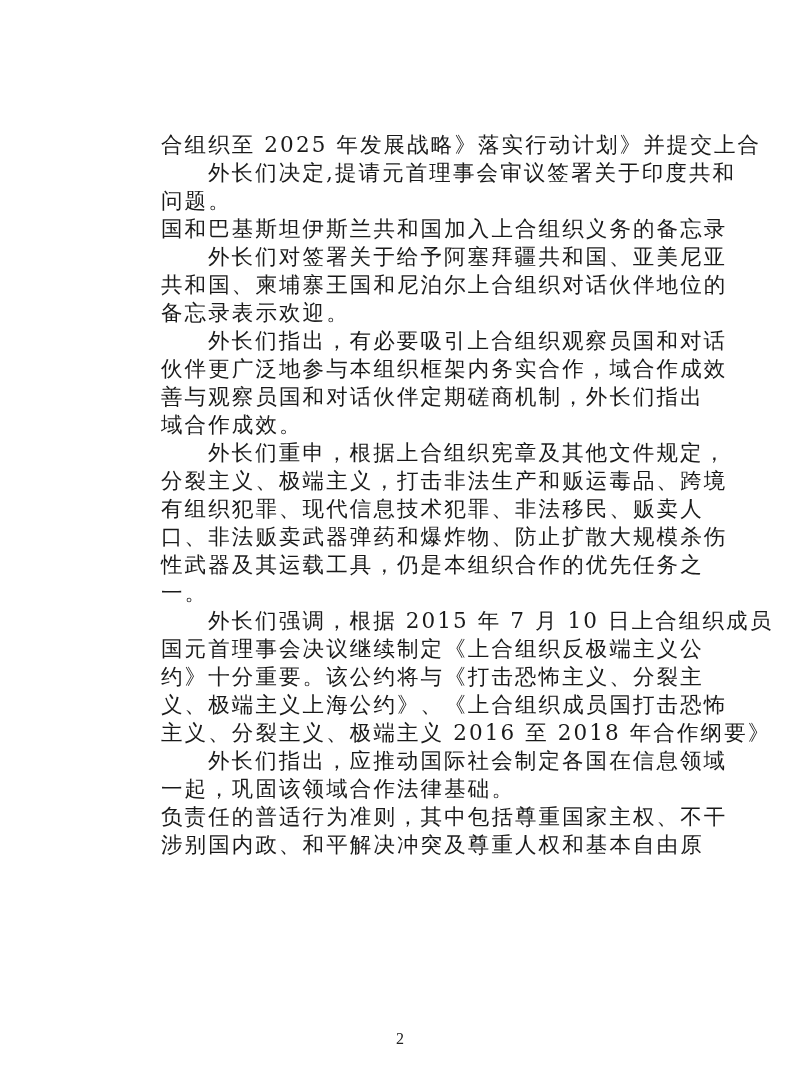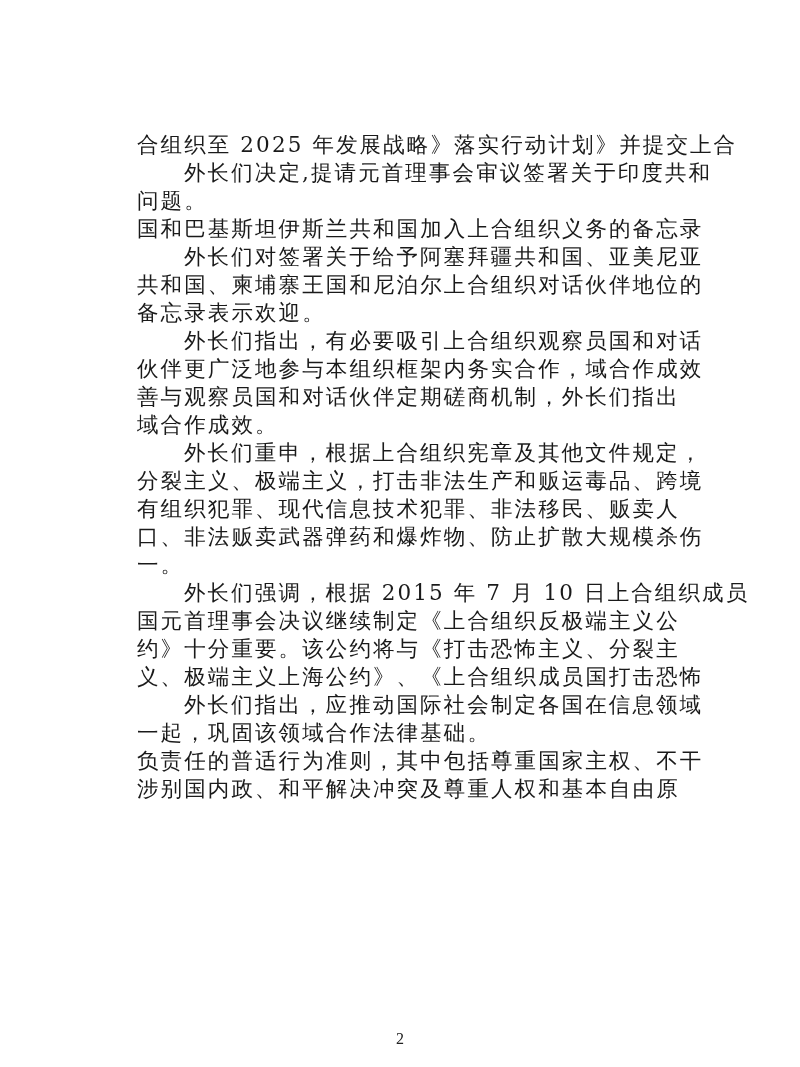--- a/index.html
+++ b/index.html
@@ -26,20 +26,21 @@
     left: 137px;
     top: 131px;
     width: 530px;
   }
   .line {
     height: 28px;
     line-height: 28px;
     font-size: 21.5px;
     letter-spacing: 2.1px;
     white-space: nowrap;
+    margin-left: 24px;
   }
   .line.indent {
     padding-left: 47px;
   }
   .page-number {
     position: absolute;
     left: 0;
     width: 800px;
     top: 1030px;
     text-align: center;
@@ -61,25 +62,27 @@
     <div class="line">共和国、柬埔寨王国和尼泊尔上合组织对话伙伴地位的</div>
     <div class="line">备忘录表示欢迎。</div>
     <div class="line indent">外长们指出，有必要吸引上合组织观察员国和对话</div>
     <div class="line">伙伴更广泛地参与本组织框架内务实合作，域合作成效</div>
     <div class="line">善与观察员国和对话伙伴定期磋商机制，外长们指出</div>
     <div class="line">域合作成效。</div>
     <div class="line indent">外长们重申，根据上合组织宪章及其他文件规定，</div>
     <div class="line">分裂主义、极端主义，打击非法生产和贩运毒品、跨境</div>
     <div class="line">有组织犯罪、现代信息技术犯罪、非法移民、贩卖人</div>
     <div class="line">口、非法贩卖武器弹药和爆炸物、防止扩散大规模杀伤</div>
+    <div class="line">性武器及其运载工具，仍是本组织合作的优先任务之</div>
     <div class="line">一。</div>
     <div class="line indent">外长们强调，根据 2015 年 7 月 10 日上合组织成员</div>
     <div class="line">国元首理事会决议继续制定《上合组织反极端主义公</div>
     <div class="line">约》十分重要。该公约将与《打击恐怖主义、分裂主</div>
     <div class="line">义、极端主义上海公约》、《上合组织成员国打击恐怖</div>
+    <div class="line">主义、分裂主义、极端主义 2016 至 2018 年合作纲要》</div>
     <div class="line indent">外长们指出，应推动国际社会制定各国在信息领域</div>
     <div class="line">一起，巩固该领域合作法律基础。</div>
     <div class="line">负责任的普适行为准则，其中包括尊重国家主权、不干</div>
     <div class="line">涉别国内政、和平解决冲突及尊重人权和基本自由原</div>
   </div>
 
   <div class="page-number">2</div>
 </div>
 
 </body></html>

